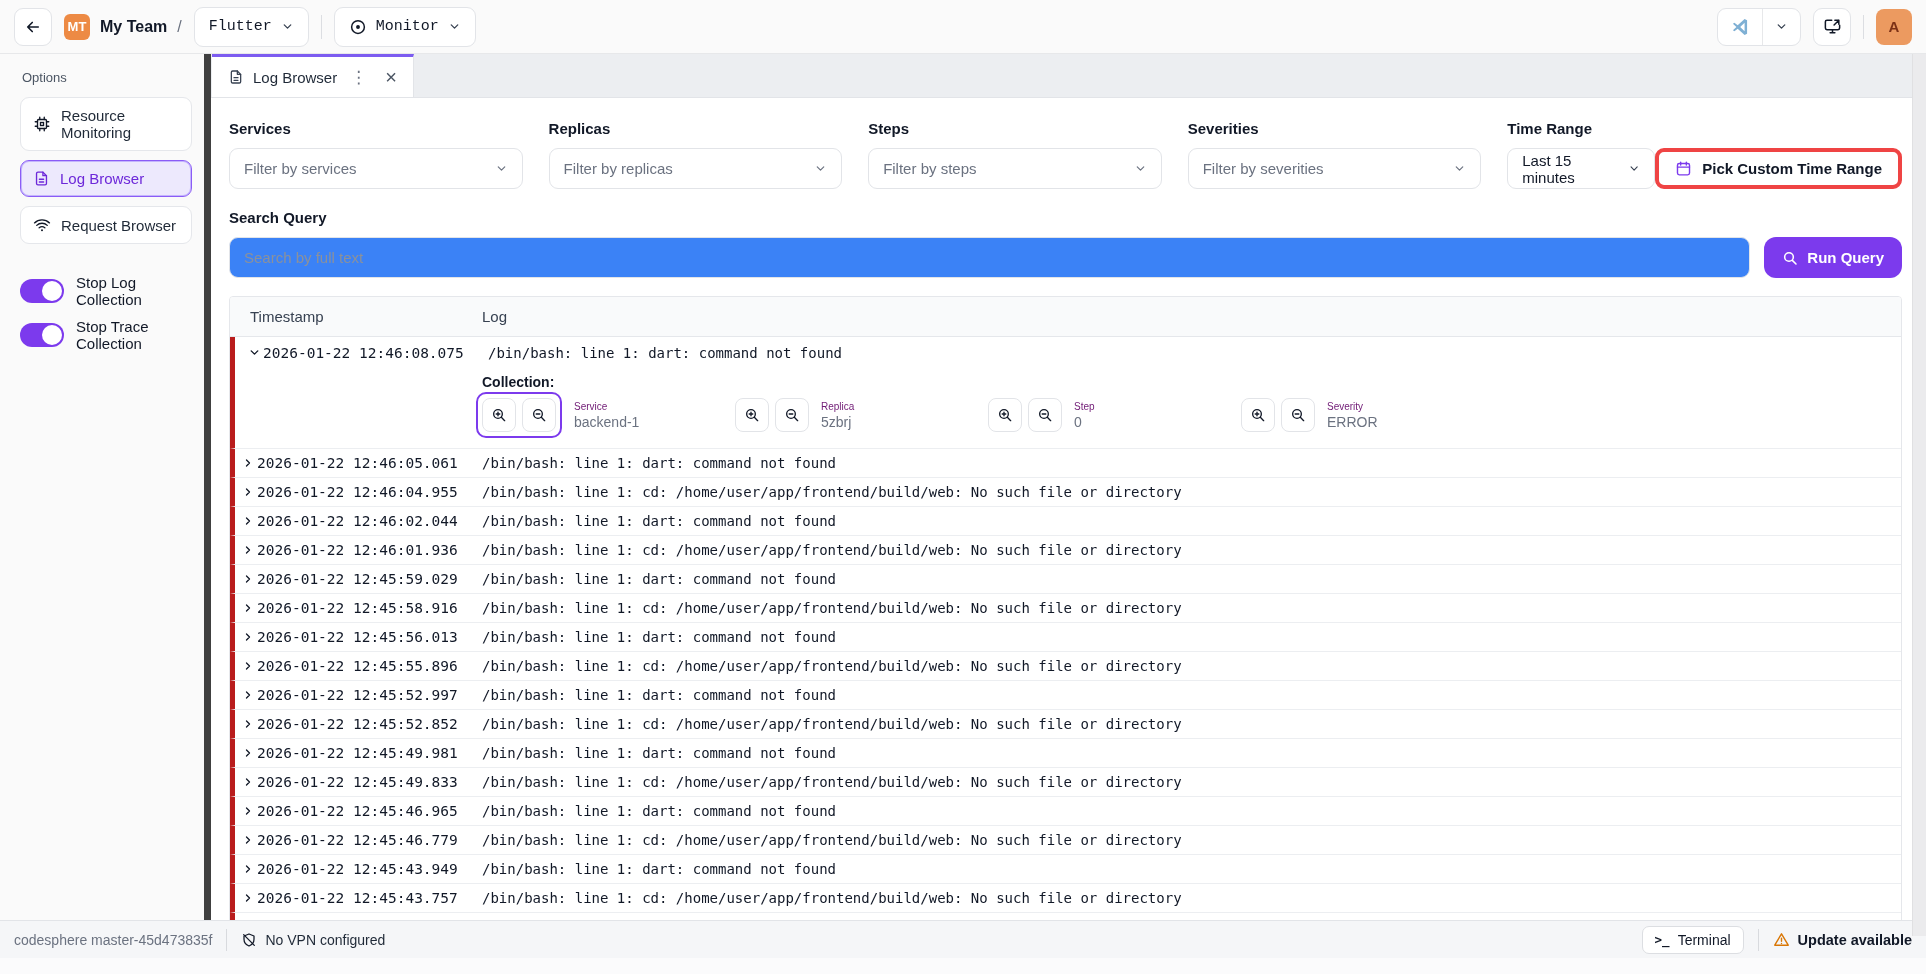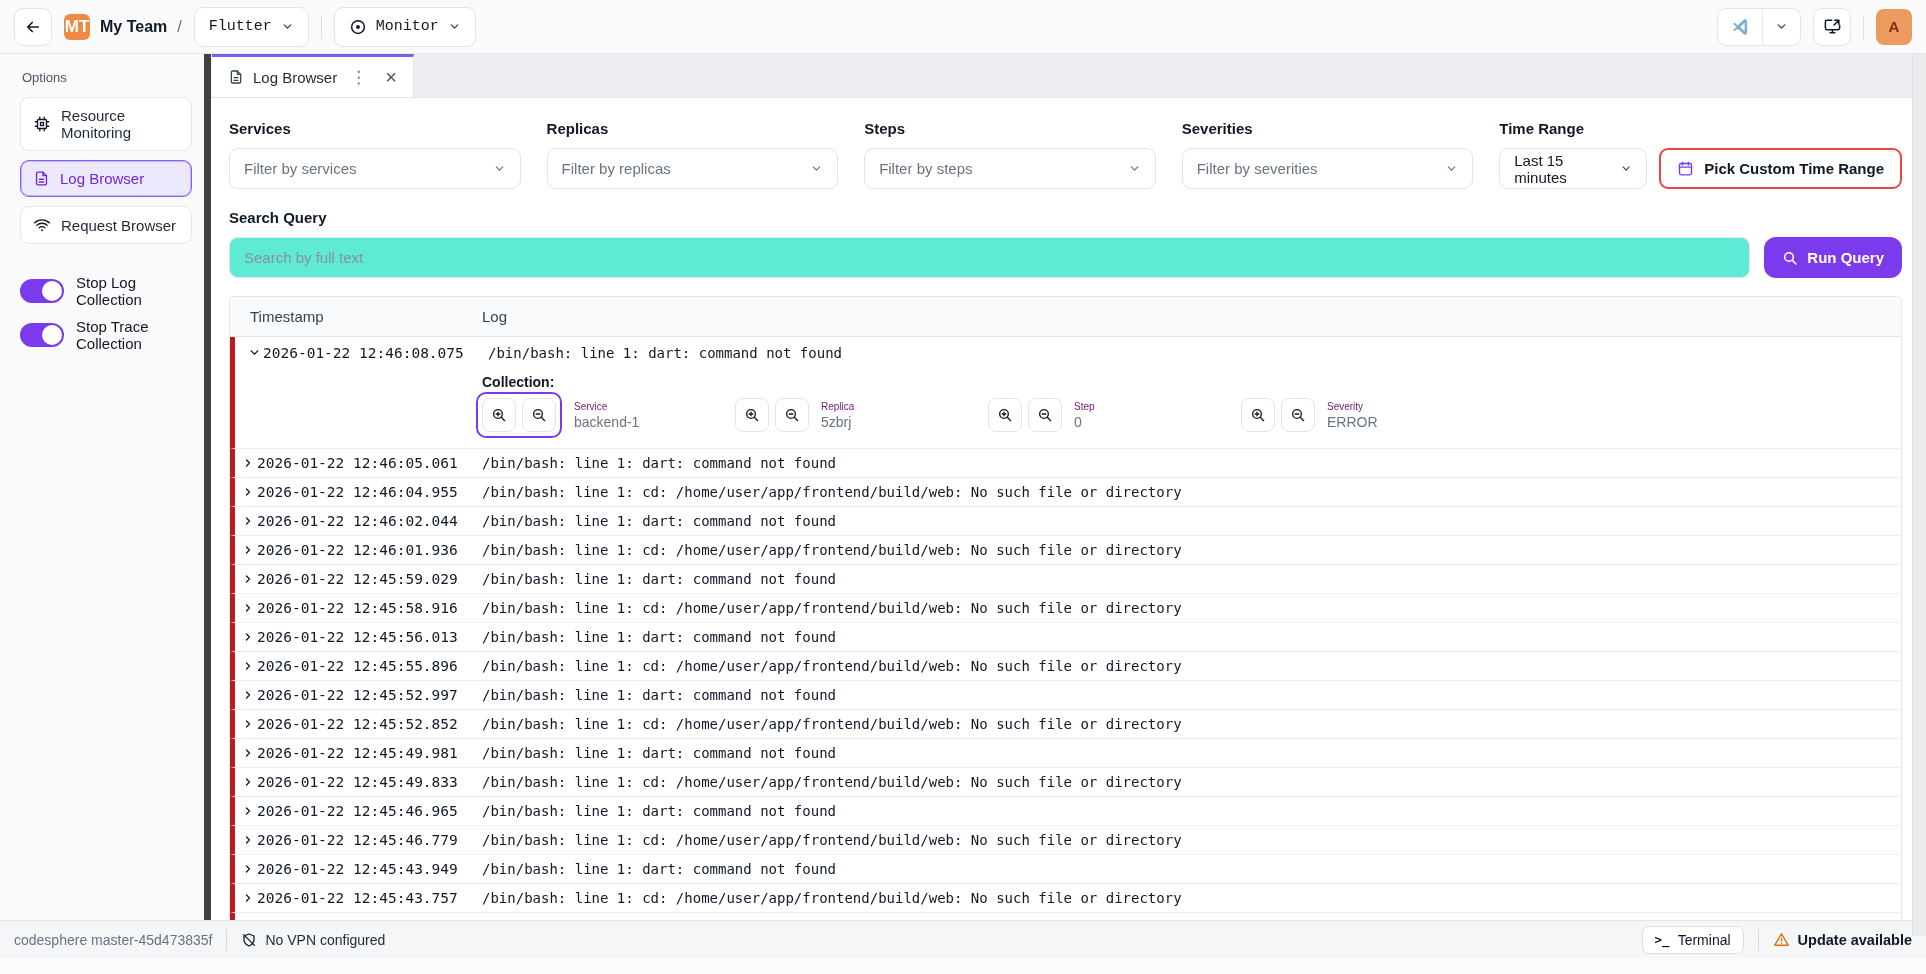--- a/index.html
+++ b/index.html
@@ -3,21 +3,21 @@
 <meta charset="utf-8">
 <style>
   * { margin:0; padding:0; box-sizing:border-box; }
   html,body { width:1926px; height:974px; overflow:hidden; }
   body { font-family:"Liberation Sans", sans-serif; background:#fbfbfc; color:#1f2937; font-size:15px; }
   .mono { font-family:"DejaVu Sans Mono", monospace; }
 
   
   .topbar { height:54px; background:#fafafa; border-bottom:1px solid #e7e8ea; display:flex; align-items:center; padding:0 14px; gap:12px; }
   .icon-btn { background:#fff; border:1px solid #e2e4e8; border-radius:9px; width:38px; height:38px; display:flex; align-items:center; justify-content:center; cursor:pointer; }
-  .badge-sq { width:26px; height:26px; border-radius:6px; background:#ed8a44; color:#fff; font-size:17px; font-weight:700; display:flex; align-items:center; justify-content:center; }
+  .badge-sq { width:26px; height:26px; border-radius:6px; background:#ed8a44; color:#fff; font-size:13px; font-weight:700; display:flex; align-items:center; justify-content:center; }
   .team-name { font-size:16px; font-weight:600; color:#111827; }
   .crumb-sep { color:#6b7280; font-size:16px; }
   .dd-btn { background:#fff; border:1px solid #e2e4e8; border-radius:9px; height:40px; padding:0 14px; display:flex; align-items:center; gap:9px; font-size:15px; font-weight:500; color:#111827; cursor:pointer;font-family:Liberation Mono, monospace; }
   .vdiv { width:1px; height:24px; background:#dcdee2; }
   .topbar-right { margin-left:auto; display:flex; align-items:center; gap:12px; }
   .combo { display:flex; background:#fff; border:1px solid #e2e4e8; border-radius:9px; overflow:hidden; }
   .combo > div { padding:8px 12px; display:flex; align-items:center; cursor:pointer; }
   .combo > div:first-child { border-right:1px solid #e7e8ea; }
   .avatar { width:36px; height:36px; border-radius:8px; background:#ec9a60; color:#7c3116; font-weight:700; font-size:15px; display:flex; align-items:center; justify-content:center; cursor:pointer; }
 
@@ -45,30 +45,30 @@
 
   .content { flex:1; background:#fff; padding:22px 24px 0 18px; overflow:hidden; }
 
   
   .filters { display:flex; gap:26px; align-items:flex-end; }
   .fgroup { flex:1; min-width:0; }
   .fgroup.tr { flex:none; }
   .flabel { font-size:15px; font-weight:600; color:#111827; margin-bottom:11px; }
   .select { height:41px; background:#fff; border:1px solid #e2e4e8; border-radius:9px; display:flex; align-items:center; padding:0 14px; color:#6b7280; font-size:15px; cursor:pointer; }
   .select .chev { margin-left:auto; color:#6b7280; }
-  .tr-row { display:flex; gap:12px; }
+  .tr-row { display:flex; }
   .tr-select { width:148px; }
   .tr-select .chev{ margin-left:6px; }
   .tr-select span:first-child { color:#111827; }
-  .pick-btn { height:41px; background:#fff; border:2px solid #ef4444; border-radius:9px; padding:0 16px; display:flex; align-items:center; gap:10px; font-size:15px; font-weight:600; color:#111827; cursor:pointer; }
+  .pick-btn { height:41px; background:#fff; border:4px solid #ef4444; border-radius:9px; padding:0 16px; display:flex; align-items:center; gap:10px; font-size:15px; font-weight:600; color:#111827; cursor:pointer; }
 
   
   .search-label { font-size:15px; font-weight:600; color:#111827; margin:20px 0 11px; }
   .search-row { display:flex; gap:14px; }
-  .search-input { flex:1; height:41px; border:1px solid #e2e4e8; border-radius:9px; padding:0 14px; font-size:15px; color:#111827; outline:none; background:#5eead4; font-family:"Liberation Sans",sans-serif; }
+  .search-input { flex:1; height:41px; border:1px solid #e2e4e8; border-radius:9px; padding:0 14px; font-size:15px; color:#111827; outline:none; background:#3b82f6; font-family:"Liberation Sans",sans-serif; }
   .search-input::placeholder { color:#8b919b; }
   .run-btn { height:41px; background:#7c3aed; color:#fff; border:none; border-radius:12px; padding:0 18px; font-size:15px; font-weight:600; display:flex; align-items:center; gap:9px; cursor:pointer; font-family:"Liberation Sans",sans-serif; }
 
   
   .logtable { margin-top:18px; border:1px solid #e5e7eb; border-radius:4px 4px 0 0; overflow:hidden; }
   .thead { display:flex; background:#f9fafb; height:40px; align-items:center; border-bottom:1px solid #e5e7eb; font-size:15px; color:#374151; }
   .th-ts { width:252px; padding-left:20px; flex:none; }
   .th-log { flex:1; }
   .log-row { display:flex; align-items:center; height:29px; border-left:5px solid #b91c1c; border-bottom:1px solid #eceef1; background:#fff; cursor:pointer; }
   .log-row .chev { width:22px; padding-left:7px; color:#111827; display:flex; align-items:center; flex:none; }

